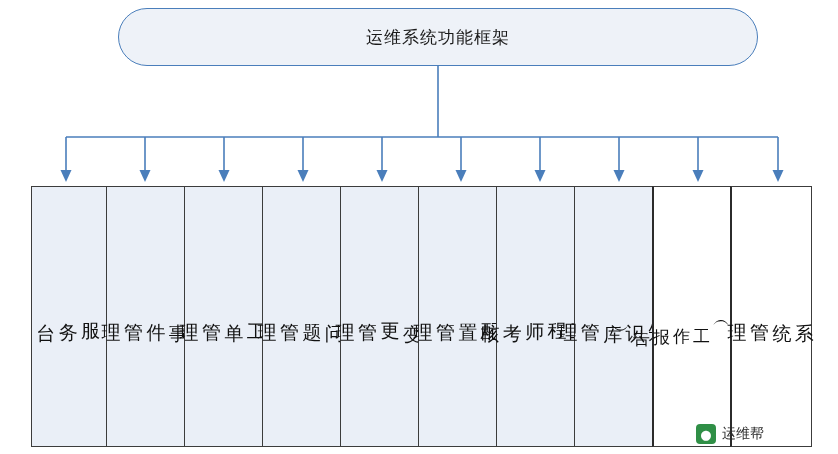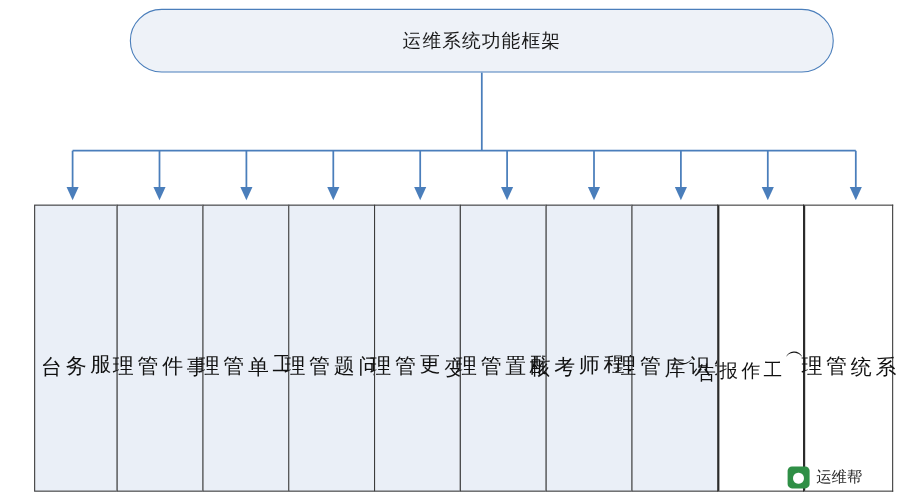--- a/index.html
+++ b/index.html
@@ -3,21 +3,21 @@
 <meta charset="utf-8">
 <style>
   html,body{margin:0;padding:0;}
   body{
     width:838px;height:454px;
     background:#ffffff;
     font-family:"Liberation Sans","DejaVu Sans",sans-serif;
     overflow:hidden;
     position:relative;
   }
-  #canvas{position:absolute;left:0;top:0;width:776px;height:454px;padding-left:20px;}
+  #canvas{position:absolute;left:0;top:0;width:776px;height:454px;}
   
   .root-box{
     position:absolute;
     left:118px;top:8px;width:640px;height:58px;
     border:1px solid #4a7ebb;
     border-radius:29px;
     background:#eef2f8;
     display:flex;align-items:center;justify-content:center;
     box-sizing:border-box;
   }

